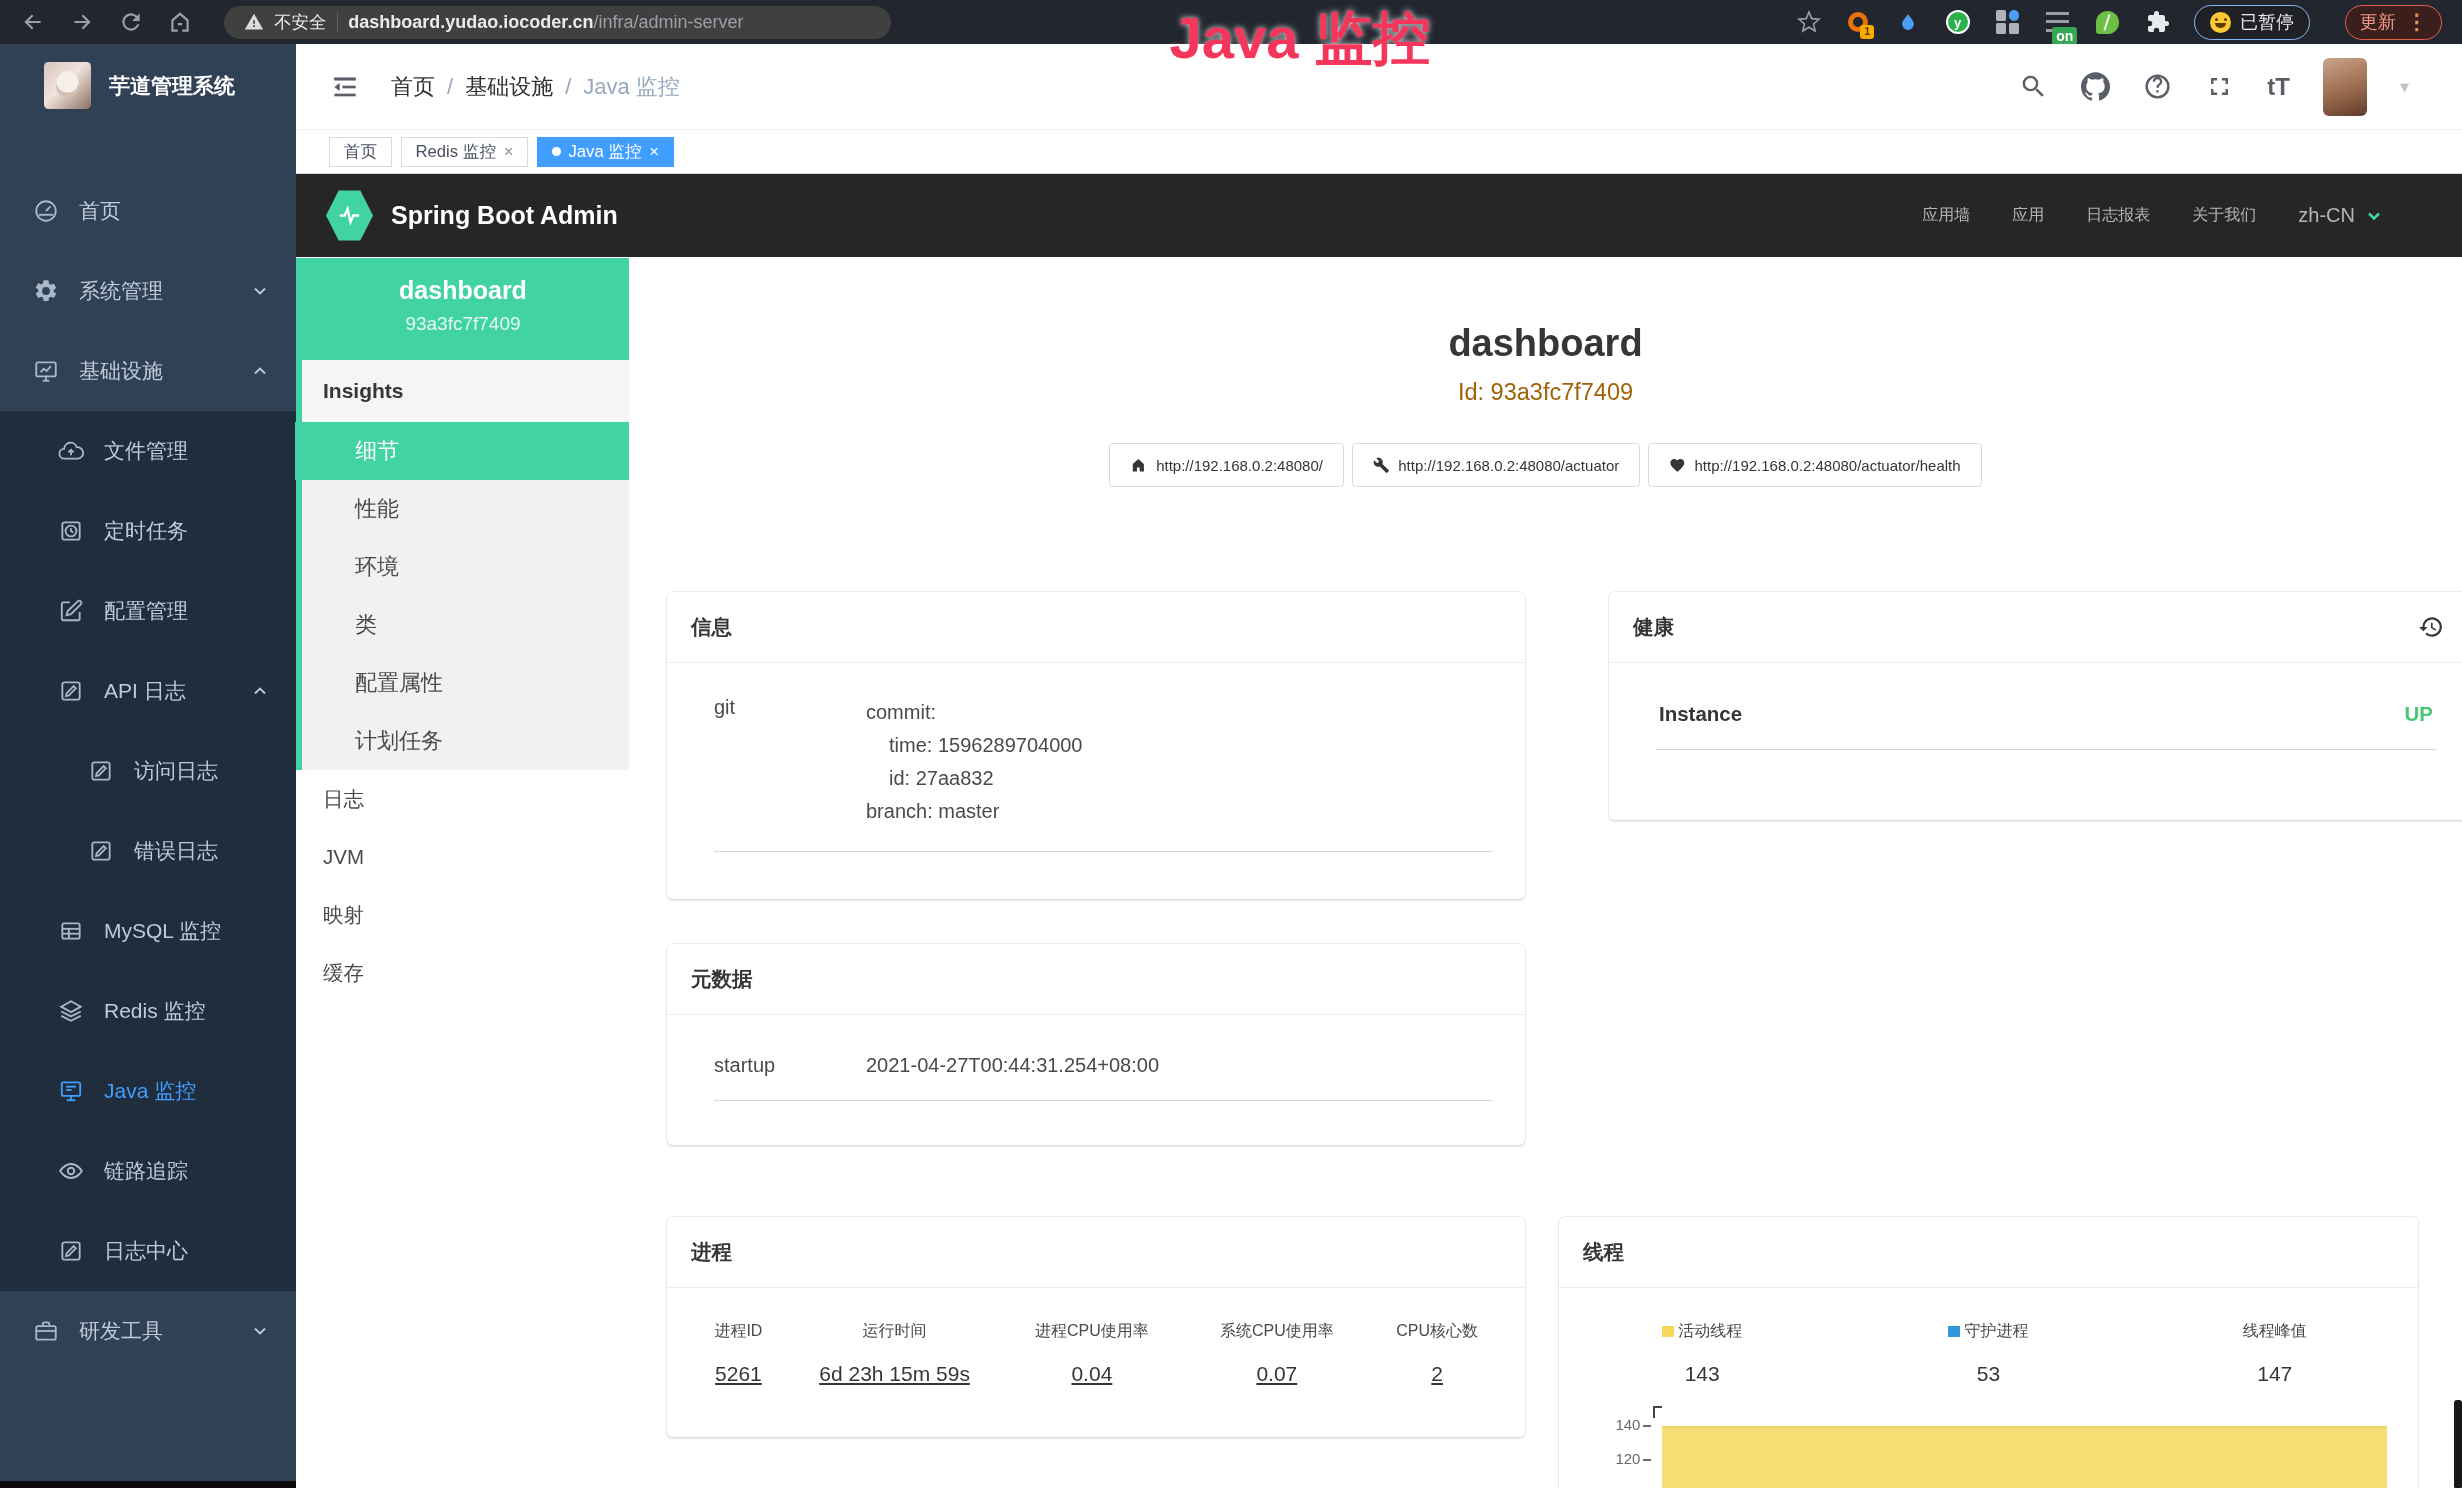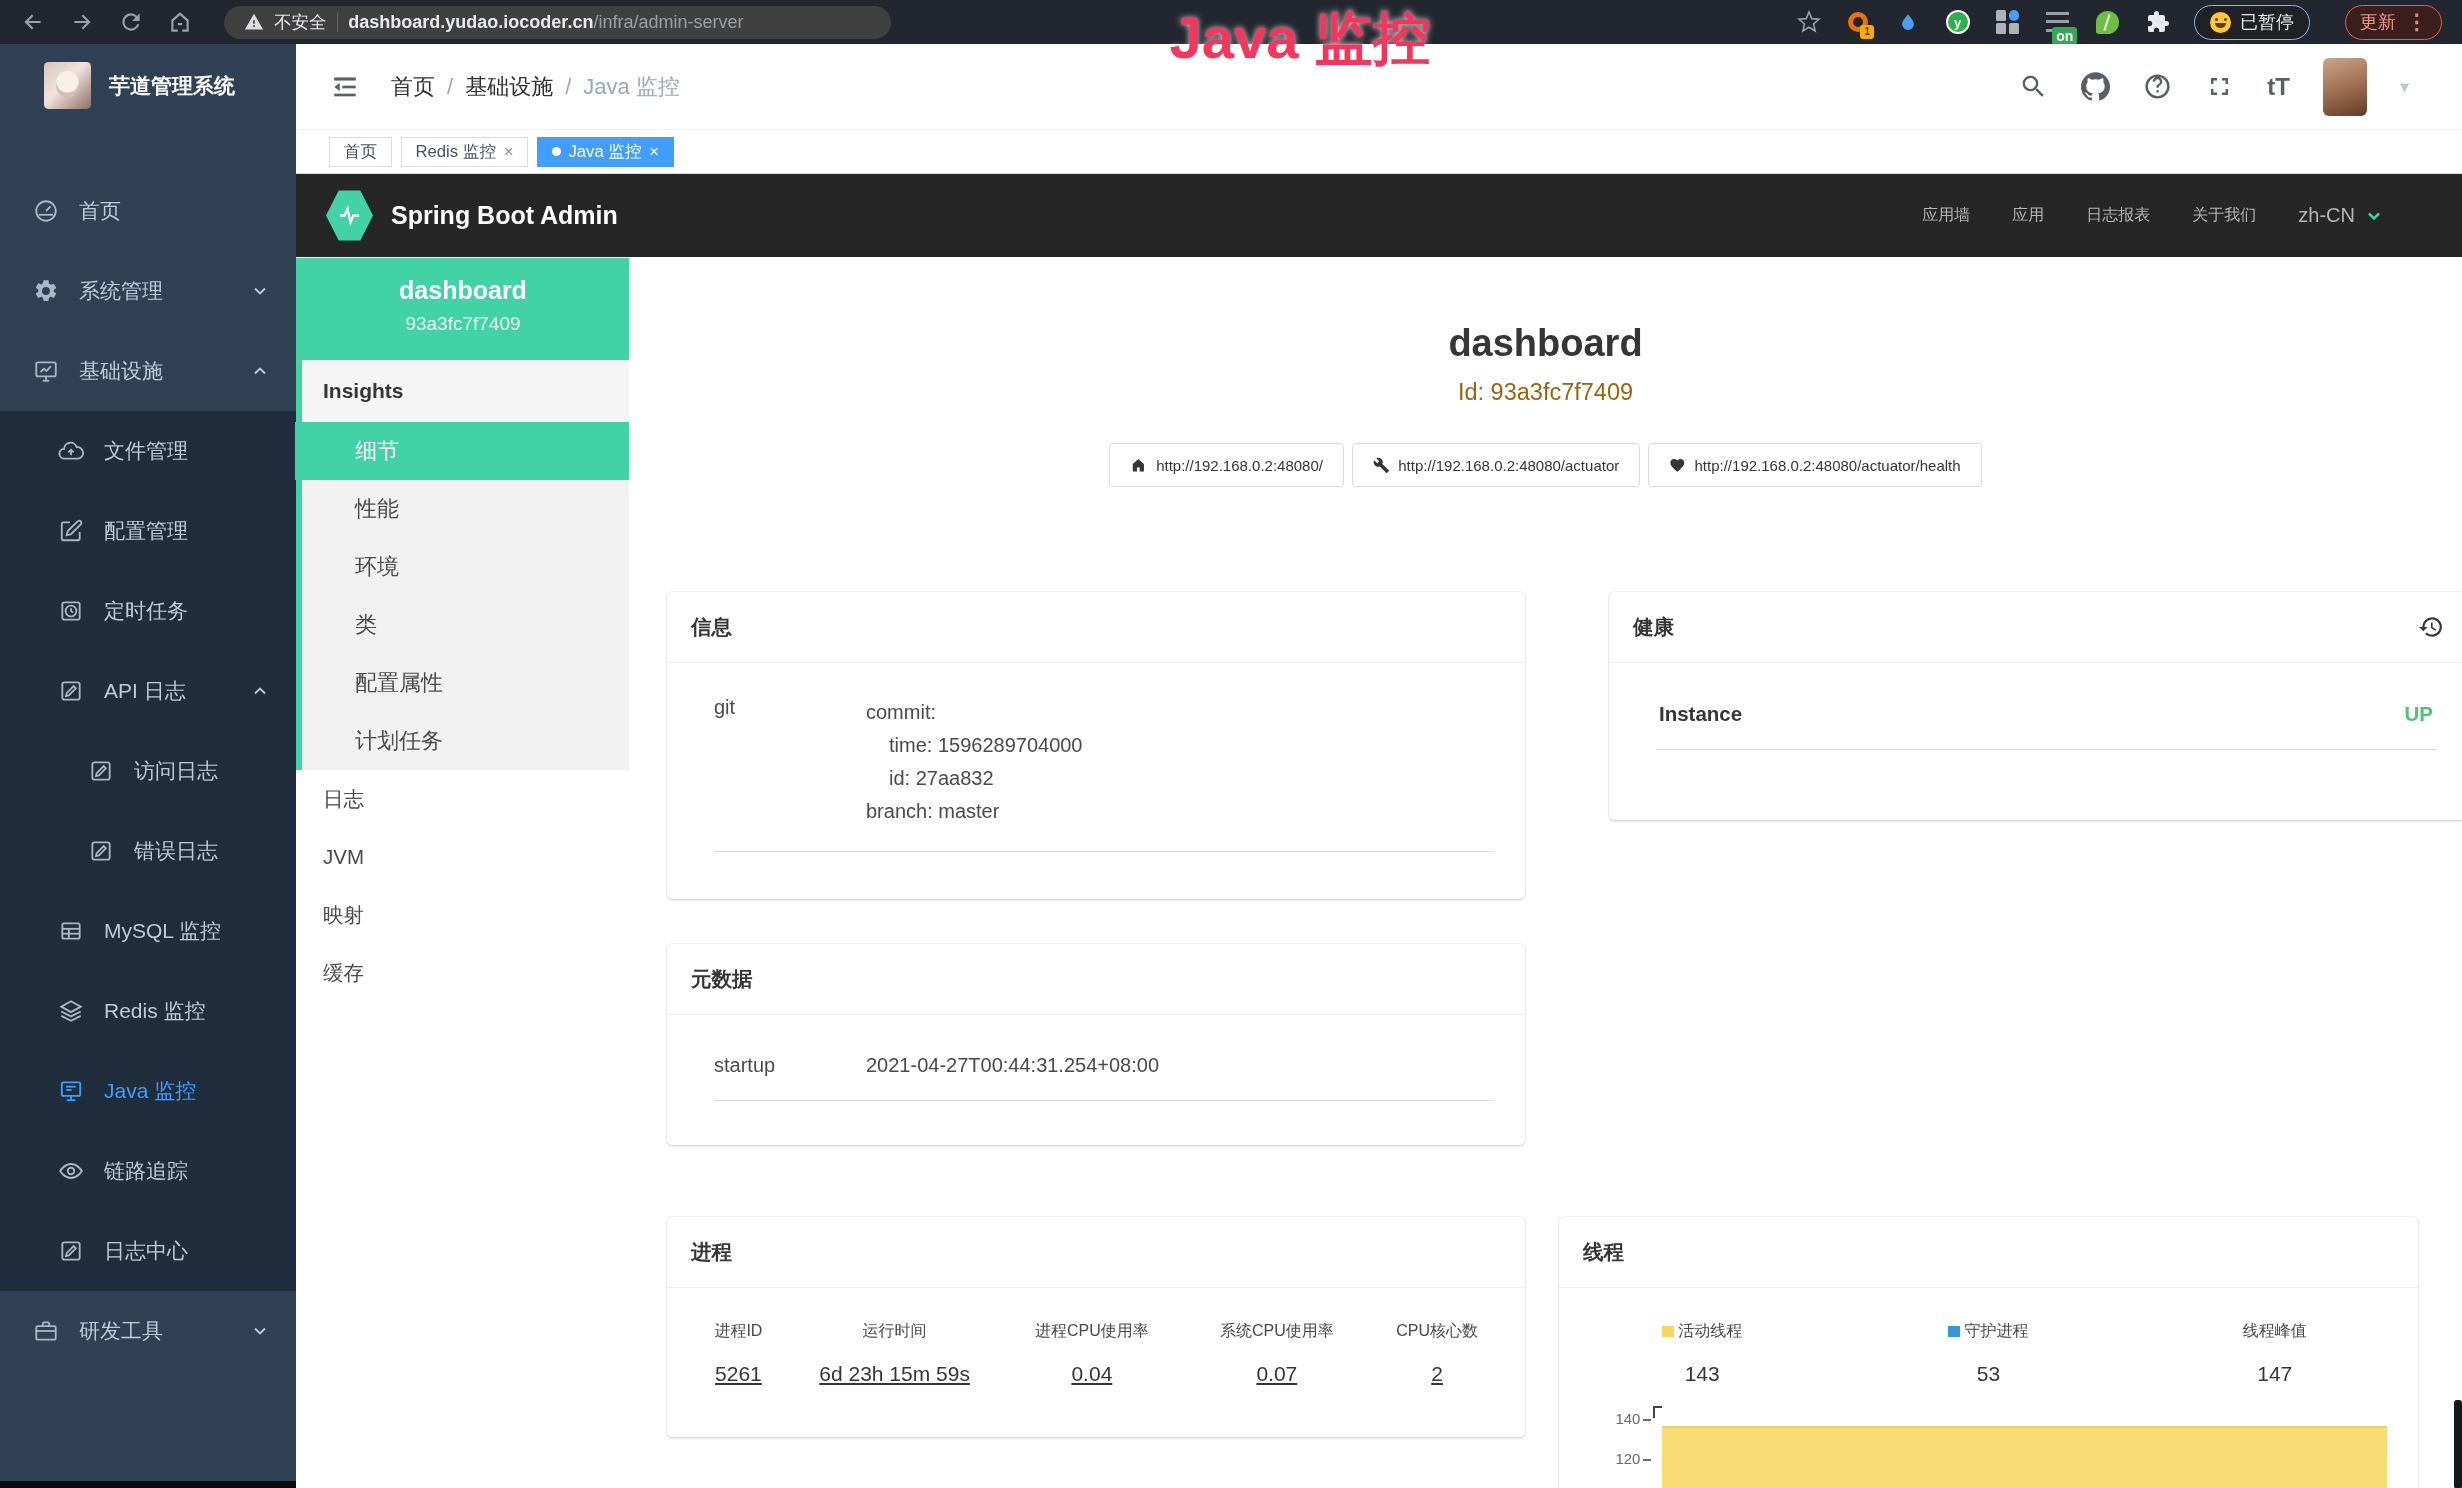--- a/index.html
+++ b/index.html
@@ -170,21 +170,21 @@
   .trow.hd { font-size:16px; color:#4a4a4a; padding-top:33px; }
   .trow.vl { font-size:21px; color:#363636; margin-top:20px; }
   .sq { display:inline-block; width:11.4px; height:11.4px; margin-right:4.6px; vertical-align:middle; }
   .sq.yellow { background:#f6d75e; }
   .sq.blue { background:#3298dc; }
 
   .chart { position:relative; margin:20px 23px 0 30px; height:228px; }
   .yaxis { position:absolute; left:0; top:0; width:62px; height:100%; }
   .ytick { position:absolute; right:10.6px; font-size:15px; color:#6a6a6a; }
   .ytick::after { content:""; position:absolute; right:-10.6px; top:9px; width:7.6px; height:1.5px; background:#6a6a6a; }
-  .yt0 { top:4px;margin-left:12px; } .yt1 { top:44px; } .yt2 { top:82px; }
+  .yt0 { top:10px;margin-left:12px; } .yt1 { top:44px; } .yt2 { top:82px; }
   .axis-bracket { position:absolute; left:64px; top:0px; width:9px; height:12px;
     border-left:2.3px solid #444; border-top:2.3px solid #444; }
   .plot { position:absolute; left:73px; right:7.6px; top:0; bottom:0; }
   .band { position:absolute; left:0; right:0; top:20px; height:303px; background:#f8dc74; border-top:2.3px solid #ecd269; }
 
   [data-interactable] {}
 </style>
 </head>
 <body>
 
@@ -306,32 +306,32 @@
       <div class="mi lvl2 dark" data-interactable="true">
         <svg class="ic" viewBox="0 0 24 24" data-interactable="false">
             <path d="M6 19a4.5 4.5 0 0 1-.4-9A6 6 0 0 1 17.3 8.5 4.2 4.2 0 0 1 18.5 19H6z"></path>
             <path d="M12 16v-5"></path>
             <path d="M9.5 13.3 12 10.8l2.5 2.5"></path>
           </svg>
         <span data-interactable="false">文件管理</span>
       </div>
       <div class="mi lvl2 dark" data-interactable="true">
         <svg class="ic" viewBox="0 0 24 24" data-interactable="false">
-            <path d="M11 4H5a1.5 1.5 0 0 0-1.5 1.5V19A1.5 1.5 0 0 0 5 20.5h13.5A1.5 1.5 0 0 0 20 19v-6"></path>
-            <path d="M18.4 2.9a2 2 0 0 1 2.8 2.8L12 15l-4 1 1-4z"></path>
-          </svg>
-        <span data-interactable="false">配置管理</span>
-      </div>
-      <div class="mi lvl2 dark" data-interactable="true">
-        <svg class="ic" viewBox="0 0 24 24" data-interactable="false">
             <rect x="4" y="4" width="16" height="16" rx="2"></rect>
             <circle cx="12" cy="12" r="5"></circle>
             <path d="M12 9.5V12l2 1.5"></path>
           </svg>
         <span data-interactable="false">定时任务</span>
+      </div>
+      <div class="mi lvl2 dark" data-interactable="true">
+        <svg class="ic" viewBox="0 0 24 24" data-interactable="false">
+            <path d="M11 4H5a1.5 1.5 0 0 0-1.5 1.5V19A1.5 1.5 0 0 0 5 20.5h13.5A1.5 1.5 0 0 0 20 19v-6"></path>
+            <path d="M18.4 2.9a2 2 0 0 1 2.8 2.8L12 15l-4 1 1-4z"></path>
+          </svg>
+        <span data-interactable="false">配置管理</span>
       </div>
       <div class="mi lvl2 dark" data-interactable="true">
         <svg class="ic" viewBox="0 0 24 24" data-interactable="false">
             <rect x="4" y="4" width="16" height="16" rx="2"></rect>
             <path d="M14.5 7.5l2 2L10 16l-2.6.6L8 14z"></path>
           </svg>
         <span data-interactable="false">API 日志</span>
         <svg class="chev" viewBox="0 0 24 24" data-interactable="false">
             <path d="M6 15l6-6 6 6"></path>
           </svg>

